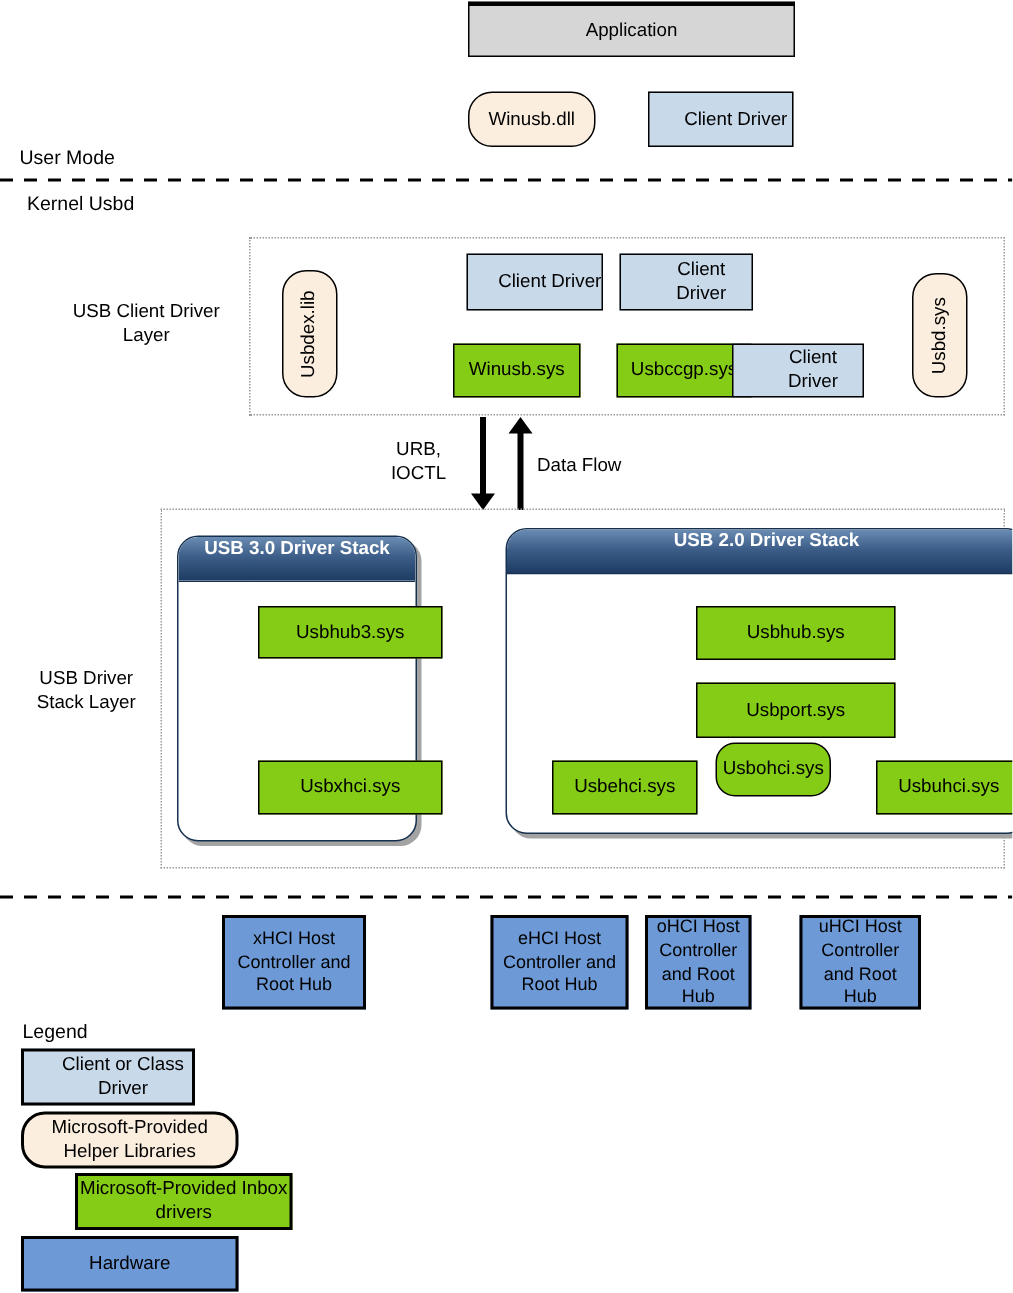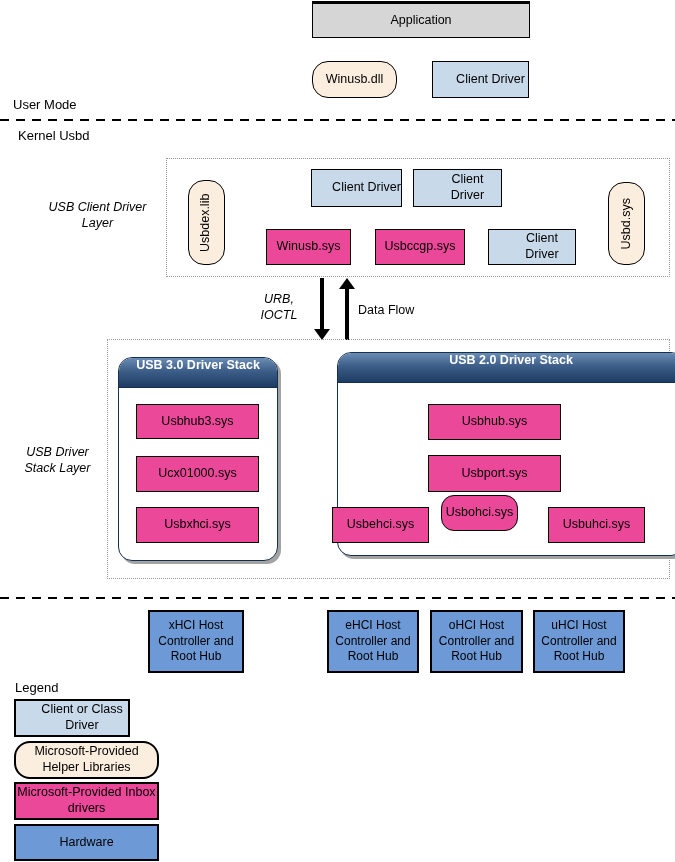--- a/index.html
+++ b/index.html
@@ -10,24 +10,24 @@
   }
   .abs{position:absolute;box-sizing:border-box;}
   .box{
     display:flex;align-items:center;justify-content:center;text-align:center;
     border:1px solid #000;line-height:1.25;
   }
   .box.thick{border-width:2px;}
   .gray{background:#d6d6d6;border:1px solid #000;border-top:3px solid #000;}
   .cream{background:#fceede;border-radius:16px;}
   .blue{background:#c8d9ea;padding-left:20px;}
-  .green{background:#ec4899;}
+  .green{background:#84cc16;margin-left:36px;}
   .hwblue{background:#6d9ad6;}
   .label{position:absolute;white-space:pre;line-height:1.3;}
-  .label.c{text-align:center;white-space:normal;font-style:italic;}
+  .label.c{text-align:center;white-space:normal;}
   .dashline{
     position:absolute;left:0;width:675px;height:2px;
     background:repeating-linear-gradient(to right,#000 0 9px,transparent 9px 16px);
   }
   .dotbox{position:absolute;border:1px dotted #9a9a9a;box-sizing:border-box;}
   .vtext{transform:rotate(-90deg);white-space:nowrap;}
   .stack{
     position:absolute;background:#fff;border:1px solid #16304f;border-radius:14px;
     box-shadow:3px 3px 0 #a3a3a3;box-sizing:border-box;overflow:hidden;
   }
@@ -116,23 +116,20 @@
   <div class="dotbox" style="left:107px;top:339px;width:563px;height:240px;"></div>
 
   <div class="stack" style="left:118px;top:357px;width:160px;height:204px;">
     <div class="stackhdr">
       <span>USB 3.0 Driver Stack</span>
     </div>
   </div>
   <div class="abs box green" style="left:136px;top:404px;width:123px;height:35px;">
     <span>Usbhub3.sys</span>
   </div>
-  <div class="abs box green" style="left:136px;top:456px;width:123px;height:36px;">
-    <span>Ucx01000.sys</span>
-  </div>
   <div class="abs box green" style="left:136px;top:507px;width:123px;height:36px;">
     <span>Usbxhci.sys</span>
   </div>
 
   <div class="stack" style="left:314px;top:352px;width:348px;height:204px;margin-left:23px;">
     <div class="stackhdr">
       <span>USB 2.0 Driver Stack</span>
     </div>
   </div>
   <div class="abs box green" style="left:428px;top:404px;width:133px;height:36px;">
@@ -152,24 +149,24 @@
   </div>
 
   <div class="dashline" style="top:597px;"></div>
 
   <div class="abs box thick hwblue hw" style="left:148px;top:610px;width:96px;height:63px;">
     <span>xHCI Host Controller and Root Hub</span>
   </div>
   <div class="abs box thick hwblue hw" style="left:327px;top:610px;width:92px;height:63px;">
     <span>eHCI Host Controller and Root Hub</span>
   </div>
-  <div class="abs box thick hwblue hw" style="left:430px;top:610px;width:93px;height:63px;">
+  <div class="abs box thick hwblue hw" style="left:430px;top:610px;width:71px;height:63px;">
     <span>oHCI Host Controller and Root Hub</span>
   </div>
-  <div class="abs box thick hwblue hw" style="left:533px;top:610px;width:92px;height:63px;">
+  <div class="abs box thick hwblue hw" style="left:533px;top:610px;width:81px;height:63px;">
     <span>uHCI Host Controller and Root Hub</span>
   </div>
 
   <div class="label" style="left:15px;top:680px;font-size:13px;">Legend</div>
 
   <div class="abs box thick blue" style="left:14px;top:699px;width:116px;height:38px;">
     <span>Client or Class Driver</span>
   </div>
   <div class="abs box thick cream" style="left:14px;top:741px;width:145px;height:38px;">
     <span>Microsoft-Provided Helper Libraries</span>

